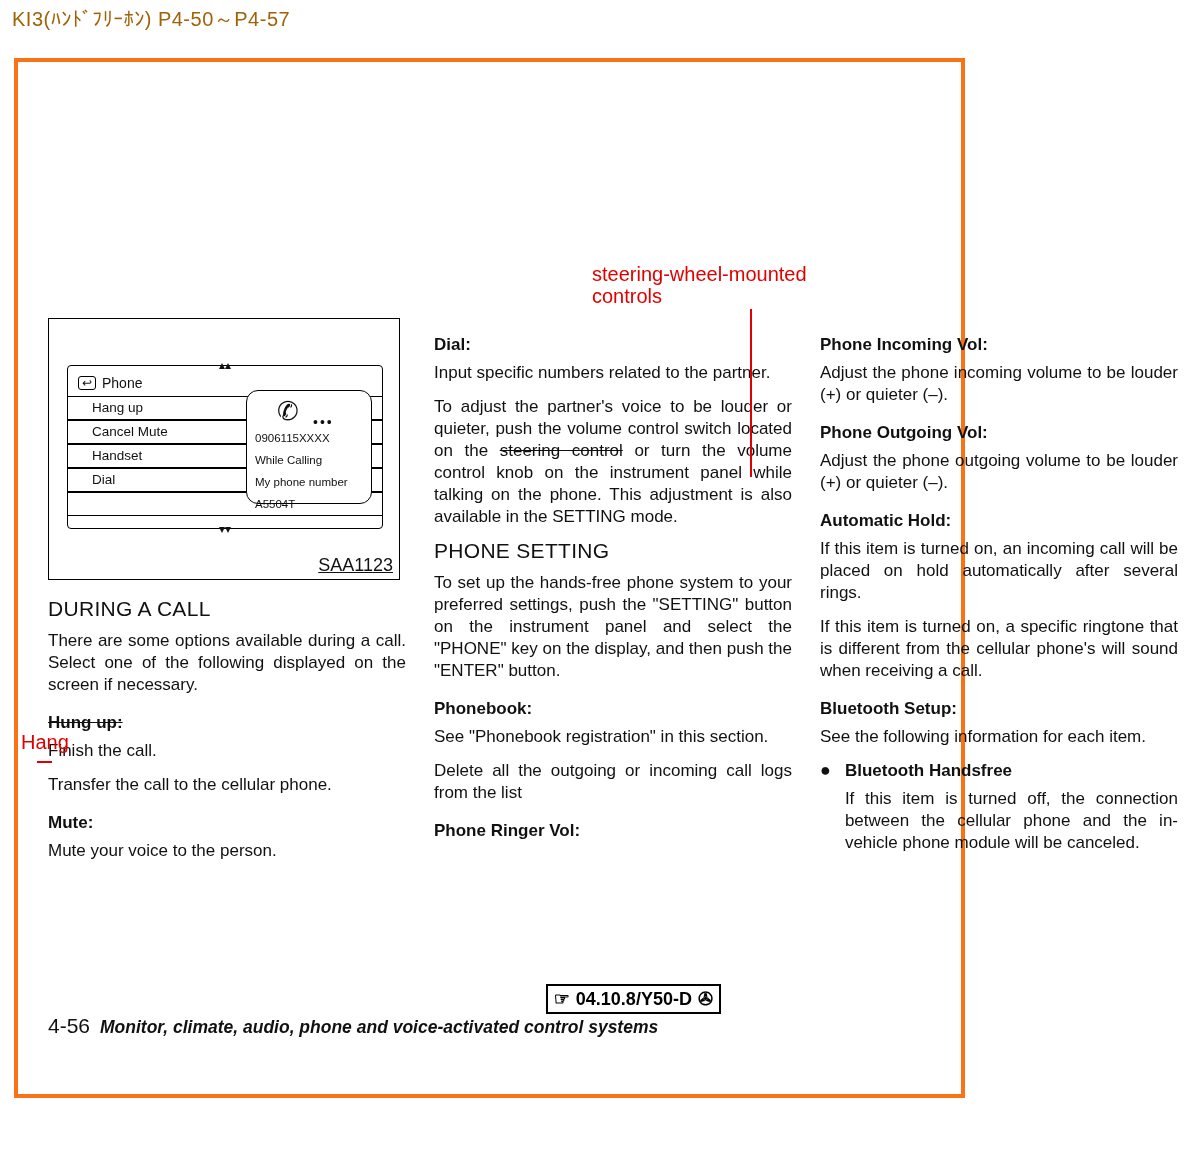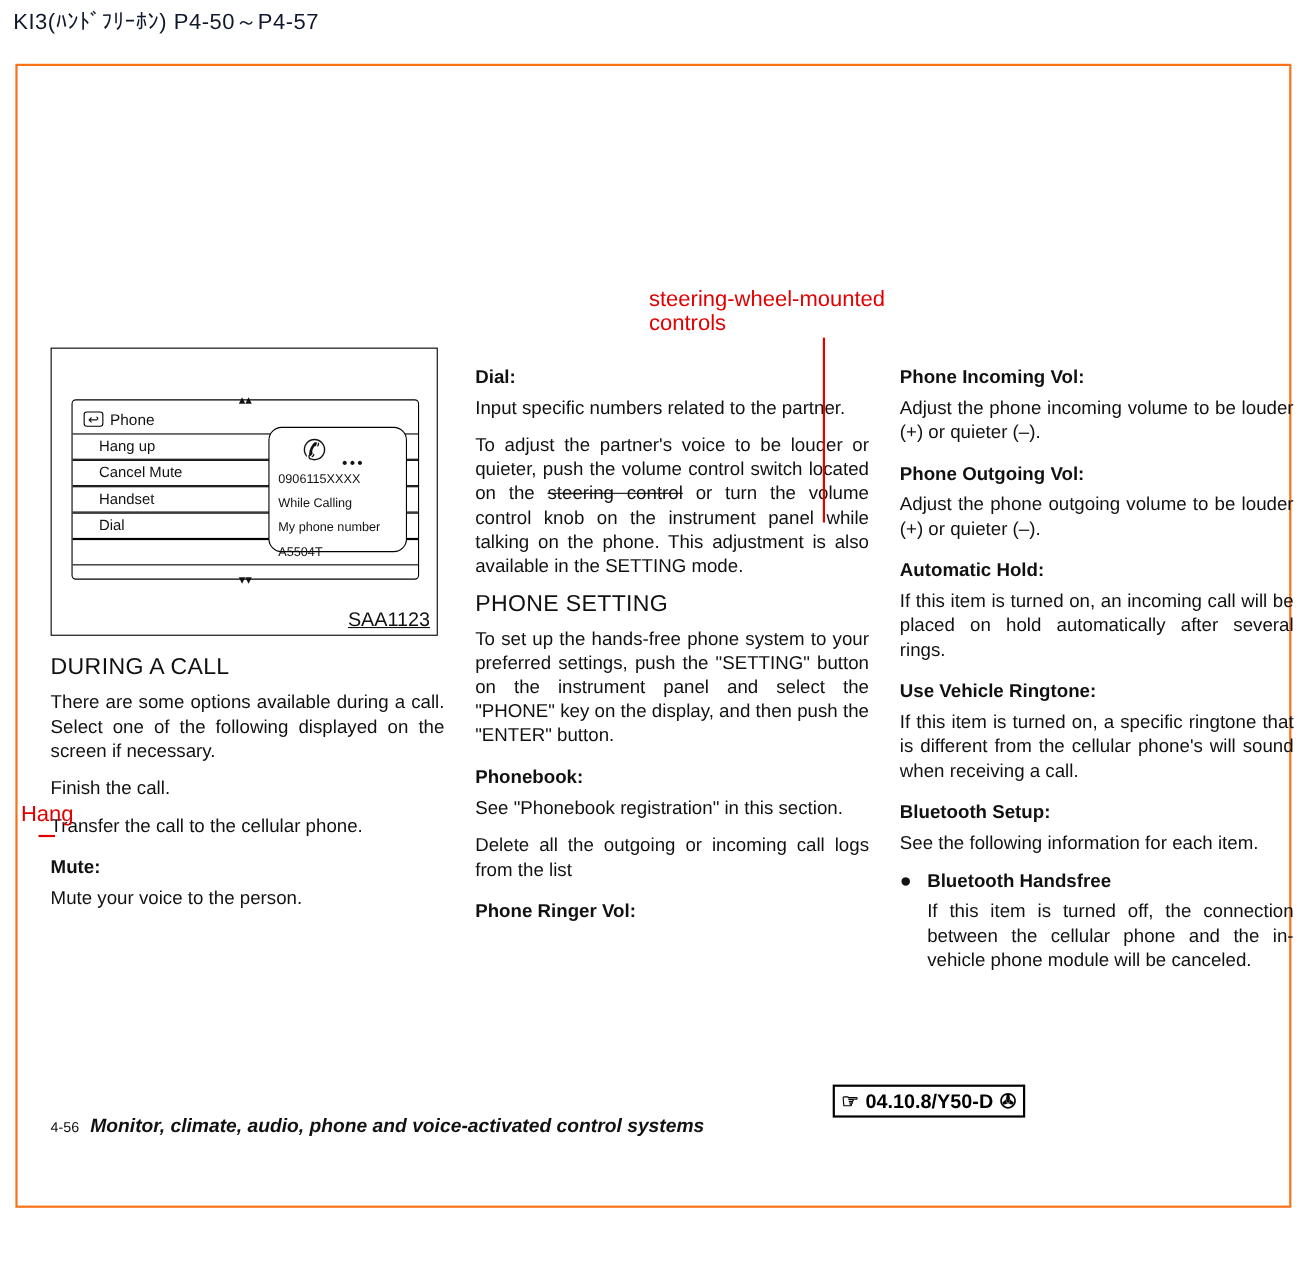--- a/index.html
+++ b/index.html
@@ -7,31 +7,31 @@
     font-family: "Trebuchet MS", Verdana, sans-serif;
     background: #fff;
     width: 1189px;
     height: 1149px;
     position: relative;
   }
   .header-text {
     position: absolute;
     top: 6px;
     left: 12px;
-    color: #0f172a;
+    color: #a16207;
     font-size: 20px;
     letter-spacing: 0.5px;
   }
   .page-frame {
     position: absolute;
     top: 58px;
     left: 14px;
-    width: 1160px;
+    width: 951px;
     height: 1040px;
-    border: 2px solid #f97316;
+    border: 4px solid #f97316;
   }
   .annotation-1 {
     position: absolute;
     top: 201px;
     left: 574px;
     color: #e00000;
     font-size: 20px;
     line-height: 22px;
     z-index: 20;
   }
@@ -204,21 +204,21 @@
   .bullet-body { flex: 1; text-align: justify; }
   .footer-line {
     position: absolute;
     bottom: 0;
     left: 0;
     font-size: 17px;
     display: flex;
     align-items: baseline;
     gap: 10px;
   }
-  .footer-pg { font-size: 13px; }
+  .footer-pg { font-size: 21px; }
   .footer-title { font-weight: bold; font-style: italic; font-size: 17.5px; }
   .stamp {
     position: absolute;
     bottom: 80px;
     right: 240px;
     border: 2px solid #000;
     padding: 2px 6px;
     font-size: 18px;
     font-weight: bold;
     display: flex;
@@ -277,20 +277,21 @@
             <div>My phone number</div>
             <div>A5504T</div>
           </div>
           <div class="arrows-bottom">▾▾</div>
         </div>
         <div class="fig-id">SAA1123</div>
       </div>
 
       <div class="h-section">DURING A CALL</div>
       <div class="p">There are some options available during a call. Select one of the following displayed on the screen if necessary.</div>
+      <div class="b"><span class="strike">Hung up:</span></div>
       <div class="p">Finish the call.</div>
       <div class="p">Transfer the call to the cellular phone.</div>
       <div class="b">Mute:</div>
       <div class="p">Mute your voice to the person.</div>
 
       <div class="footer-line">
         <span class="footer-pg">4-56</span>
         <span class="footer-title">Monitor, climate, audio, phone and voice-activated control systems</span>
       </div>
     </div>
@@ -309,21 +310,20 @@
       <div class="b">Phone Ringer Vol:</div>
     </div>
 
     <div class="col">
       <div class="b">Phone Incoming Vol:</div>
       <div class="p">Adjust the phone incoming volume to be louder (+) or quieter (–).</div>
       <div class="b">Phone Outgoing Vol:</div>
       <div class="p">Adjust the phone outgoing volume to be louder (+) or quieter (–).</div>
       <div class="b">Automatic Hold:</div>
       <div class="p">If this item is turned on, an incoming call will be placed on hold automatically after several rings.</div>
-      <div class="b">Use Vehicle Ringtone:</div>
       <div class="p">If this item is turned on, a specific ring­tone that is different from the cellular phone's will sound when receiving a call.</div>
       <div class="b">Bluetooth Setup:</div>
       <div class="p">See the following information for each item.</div>
       <div class="bullet-row">
         <span class="dot">●</span>
         <div class="bullet-body">
           <div class="b" style="margin-top:0">Bluetooth Handsfree</div>
           <div>If this item is turned off, the connec­tion between the cellular phone and the in-vehicle phone module will be canceled.</div>
         </div>
       </div>

